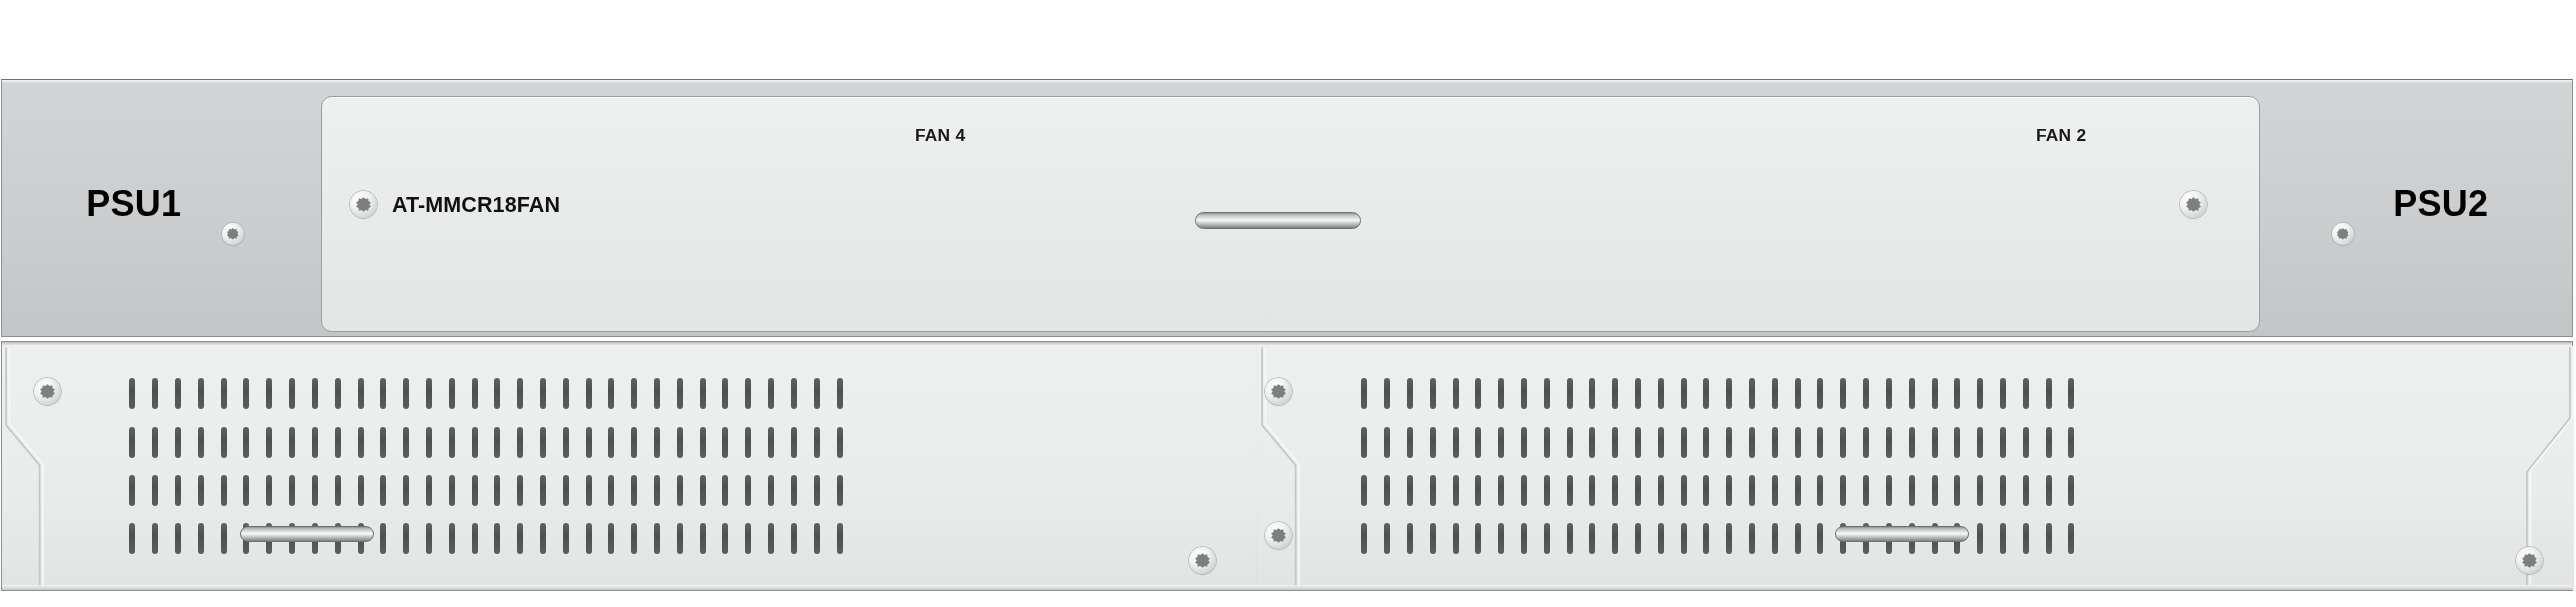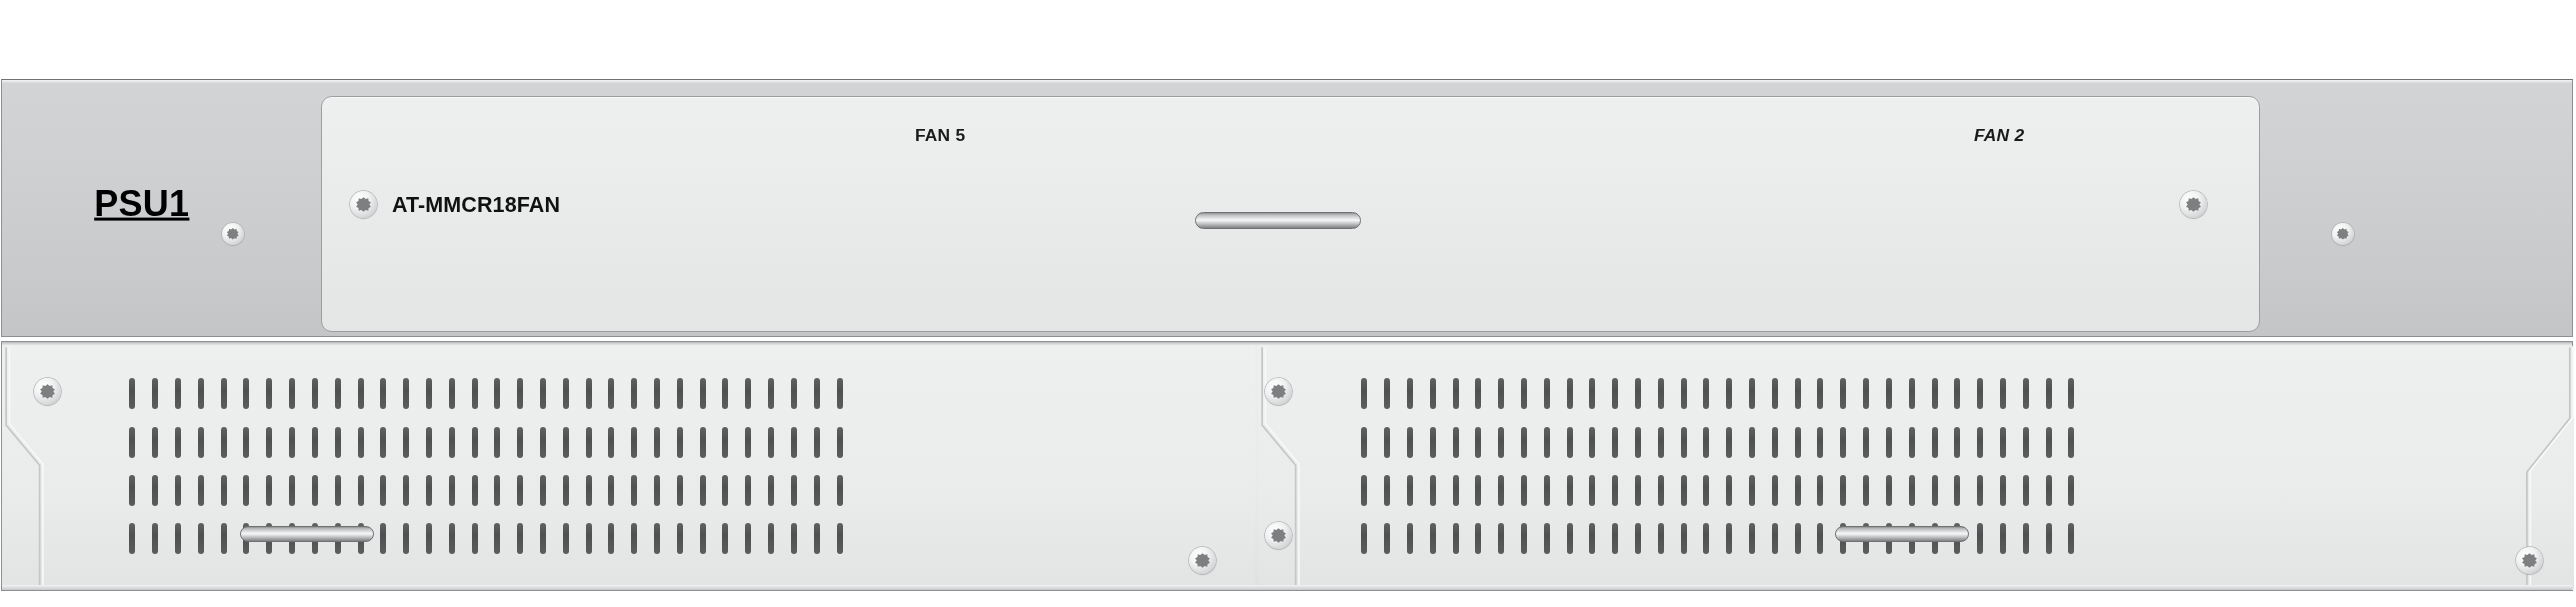--- a/index.html
+++ b/index.html
@@ -21,37 +21,37 @@
     position:absolute;left:0;top:0;width:100%;height:2.7px;
     background:linear-gradient(to bottom,#f2f3f4,#d8dadc);
   }
 
   
   .psu-face{
     position:absolute;top:0;height:257px;
     display:flex;align-items:center;justify-content:center;
     color:#000;font-weight:bold;font-size:36px;letter-spacing:0.3px;
   }
-  .psu-face.left{left:8px;width:263px;text-decoration:underline;}
+  .psu-face.left{left:0;width:263px;}
   .psu-face.right{right:0;width:263px;}
   .psu-face .lbl{transform:translateY(-5.4px);}
 
   
   .fan-module{
     position:absolute;left:321px;top:96px;width:1939px;height:236px;
     background:linear-gradient(to bottom,#eef0f0 0%,#e9ebeb 50%,#e4e6e6 100%);
     border:0.7px solid #9b9d9f;border-radius:10.7px;box-sizing:border-box;
     box-shadow:inset 0 0.7px 0 #fbfcfc;
   }
   .fan-label{
     position:absolute;top:28px;font-size:17.4px;font-weight:bold;color:#1a1a1a;
     letter-spacing:0.2px;
   }
   .fan-label.f1{left:593px;}
-  .fan-label.f2{left:1652px;font-style:italic;}
+  .fan-label.f2{left:1714px;}
 
   .module-name{
     position:absolute;left:70px;top:96px;font-size:21.5px;font-weight:bold;color:#111;
     letter-spacing:0.1px;
   }
 
   
   .handle{
     position:absolute;border-radius:670px;
     background:linear-gradient(to bottom,
@@ -151,36 +151,39 @@
 
 <div class="stage">
 
   <div class="top-chassis">
     <div class="top-chassis-hl"></div>
 
     <div class="psu-face left">
       <span class="lbl">PSU1</span>
     </div>
 
+    <div class="psu-face right">
+      <span class="lbl">PSU2</span>
+    </div>
 
     <div class="screw" style="left:220px;top:143px;width:21.5px;height:21.5px;">
       <svg viewBox="0 0 32 32">
           <path d="M16 7.5l2.6 2.1 3.1-.9.3 3.2 2.8 1.6-1.9 2.6 1.9 2.6-2.8 1.6-.3 3.2-3.1-.9L16 24.6l-2.6-2.1-3.1.9-.3-3.2L7.2 18.6l1.9-2.6-1.9-2.6 2.8-1.6.3-3.2 3.1.9z" fill="#7d7f81"></path>
         </svg>
     </div>
     <div class="screw" style="left:2330px;top:143px;width:21.5px;height:21.5px;">
       <svg viewBox="0 0 32 32">
           <path d="M16 7.5l2.6 2.1 3.1-.9.3 3.2 2.8 1.6-1.9 2.6 1.9 2.6-2.8 1.6-.3 3.2-3.1-.9L16 24.6l-2.6-2.1-3.1.9-.3-3.2L7.2 18.6l1.9-2.6-1.9-2.6 2.8-1.6.3-3.2 3.1.9z" fill="#7d7f81"></path>
         </svg>
     </div>
   </div>
 
   <div class="fan-module">
 
-    <div class="fan-label f1">FAN 5</div>
+    <div class="fan-label f1">FAN 4</div>
     <div class="fan-label f2">FAN 2</div>
 
     <div class="screw" style="left:28px;top:94px;width:27px;height:27px;">
       <svg viewBox="0 0 32 32">
           <path d="M16 7.5l2.6 2.1 3.1-.9.3 3.2 2.8 1.6-1.9 2.6 1.9 2.6-2.8 1.6-.3 3.2-3.1-.9L16 24.6l-2.6-2.1-3.1.9-.3-3.2L7.2 18.6l1.9-2.6-1.9-2.6 2.8-1.6.3-3.2 3.1.9z" fill="#7d7f81"></path>
         </svg>
     </div>
     <div class="module-name">AT-MMCR18FAN</div>
 
     <div class="handle fan-handle"></div>

